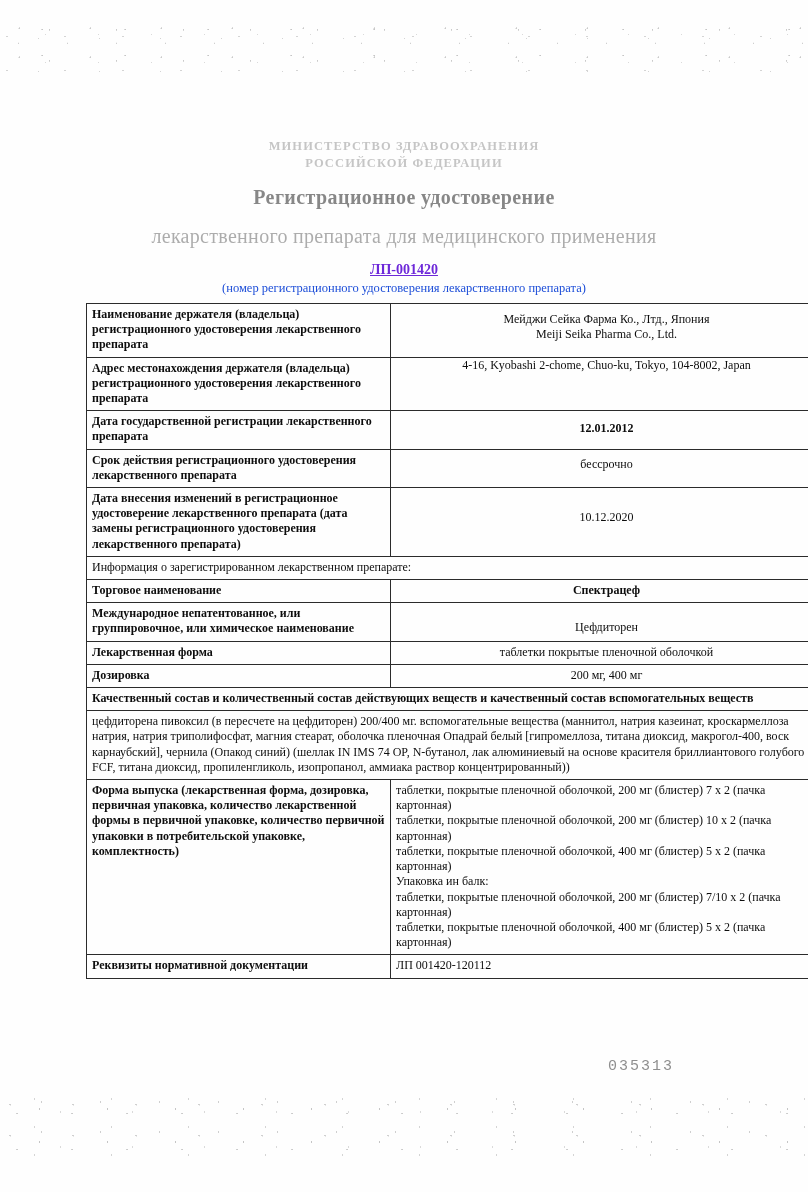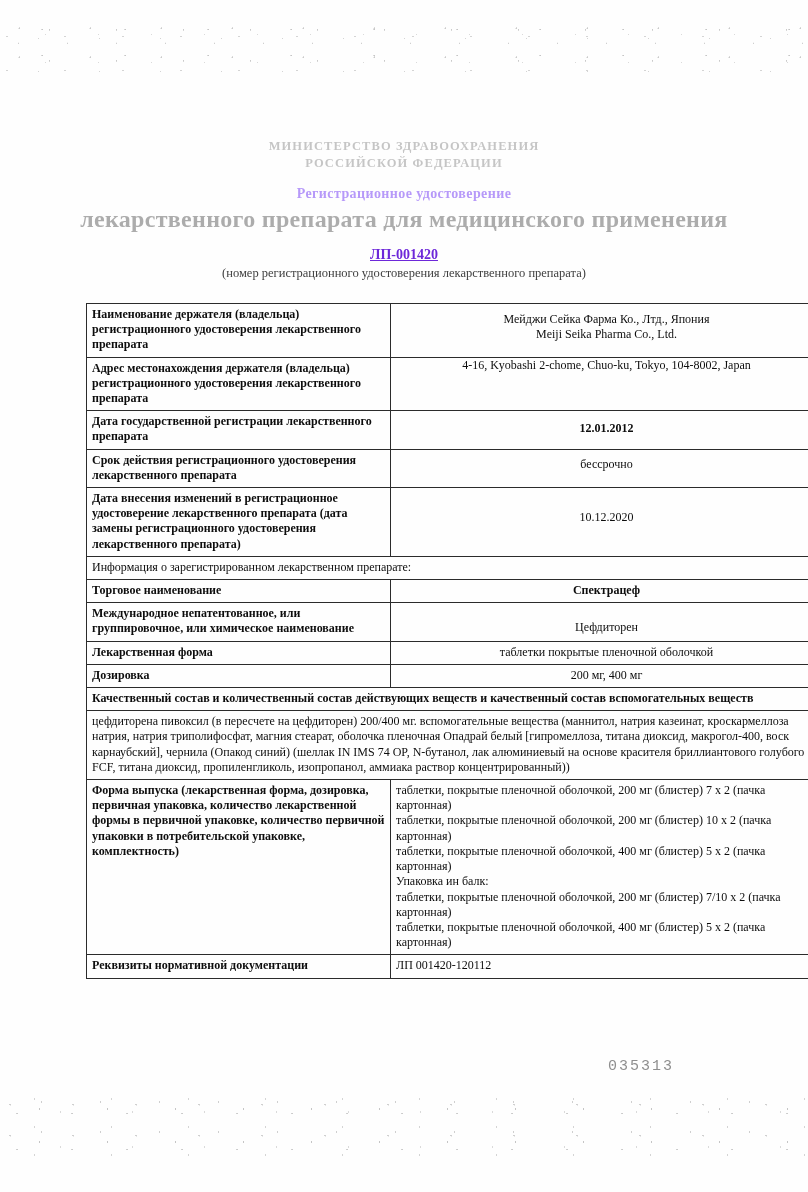--- a/index.html
+++ b/index.html
@@ -73,47 +73,47 @@
     font-size: 12.5px;
     letter-spacing: 1.1px;
     line-height: 17px;
     color: #8e8e8e;
     opacity: .50;
     filter: blur(.35px);
   }
   .title-main {
     margin-top: 14px;
     font-weight: bold;
-    font-size: 14px;
+    font-size: 20px;
     letter-spacing: .4px;
-    color: #8b5cf6;
+    color: #404040;
     opacity: .62;
     filter: blur(.25px);
   }
   .title-sub {
-    margin-top: 4px;
-    font-weight: bold;
-    font-size: 24px;
+    margin-top: 16px;
+    font-weight: normal;
+    font-size: 20px;
     letter-spacing: .3px;
     color: #6a6a6a;
     opacity: .55;
     filter: blur(.3px);
     white-space: nowrap;
   }
   .reg-number {
     margin-top: 14px;
     font-weight: bold;
     font-size: 14px;
     text-decoration: underline;
     color: #6d28d9;
   }
   .reg-number-caption {
     margin-top: 3px;
     font-size: 12.5px;
-    color: #404040;
+    color: #1d4ed8;
   }
 
   
   #reg-table {
     position: absolute;
     left: 86px;
     top: 303px;
     width: 737px;
     border-collapse: collapse;
     table-layout: fixed;

